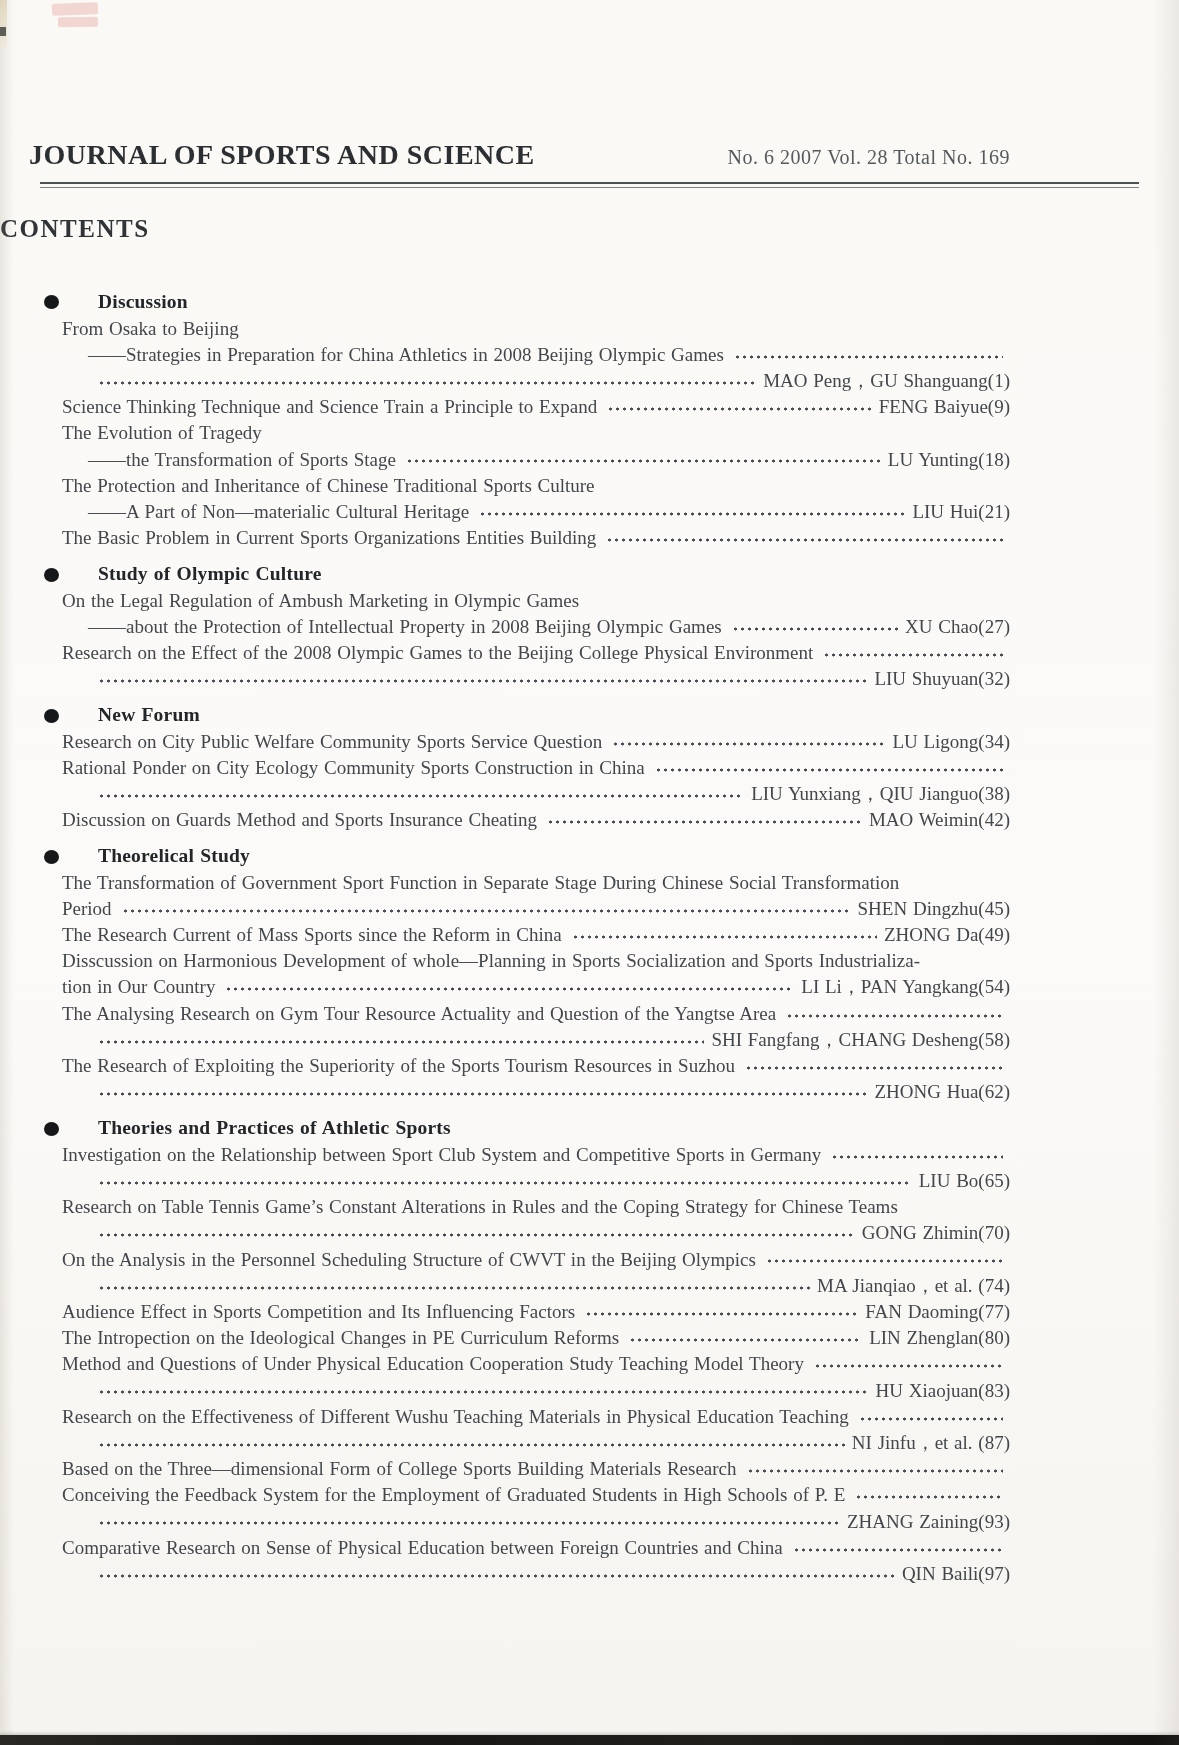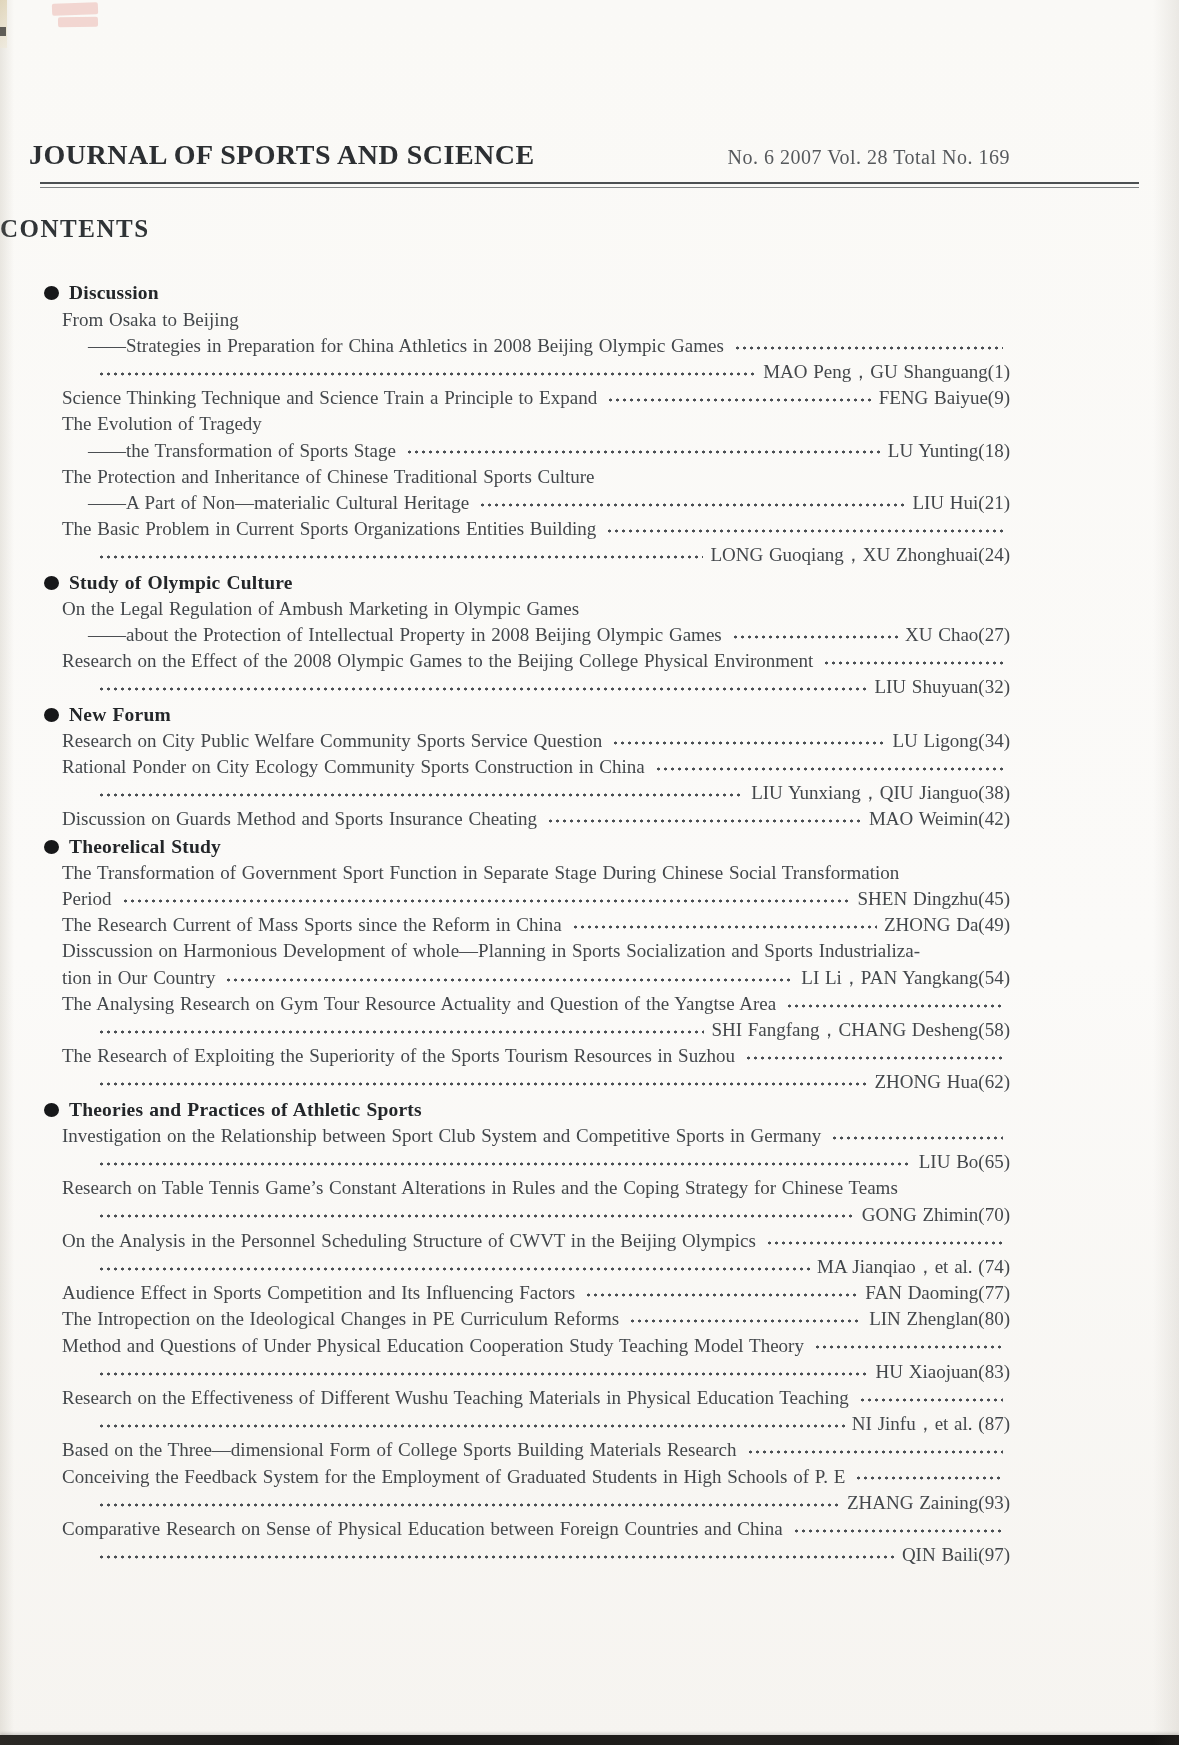--- a/index.html
+++ b/index.html
@@ -42,21 +42,21 @@
   .issue-info { font-size:20px; color:#56595c; letter-spacing:.5px; white-space:nowrap; }
 
   .header-rule { margin:13px 40px 0 40px; height:6px;
     border-top:2px solid #4c5052; border-bottom:1px solid #7d8183; }
 
   .contents-title { margin-top:27px;
     font-size:25px; font-weight:700; letter-spacing:1.5px; color:#303437; }
 
   .toc { padding:36px 169px 0 44px; font-size:19px; line-height:26.2px; word-spacing:1px; }
 
-  .sec-head { display:flex; align-items:center; margin-top:1px; line-height:26.2px; }
+  .sec-head { display:flex; align-items:center; margin-top:10px; line-height:26.2px;gap:29px; }
   .bullet { flex:none; width:15px; height:14px; border-radius:50%; background:#17181a; margin-right:10px; }
   .sec-label { font-weight:700; font-size:19.5px; color:#232629; letter-spacing:.2px; }
 
   .line { display:flex; align-items:baseline; padding-left:18px; }
   .line.ind1 { padding-left:44px; }
   .t { white-space:pre-wrap; }
   .leader { flex:1 1 auto; min-width:12px; align-self:stretch; margin:0 7px 0 8px;
     background-image:radial-gradient(circle,#4a4e52 1.25px,rgba(0,0,0,0) 1.8px);
     background-size:7px 10px; background-repeat:repeat-x; background-position:2px 61%; }
   .a { white-space:nowrap;font-family:Liberation Serif, serif; }
@@ -113,24 +113,20 @@
       </div>
       <div class="line ind1">
         <span class="t">——A Part of Non—materialic Cultural Heritage</span>
         <span class="leader"></span>
         <span class="a">LIU Hui(21)</span>
       </div>
       <div class="line">
         <span class="t">The Basic Problem in Current Sports Organizations Entities Building</span>
         <span class="leader"></span>
       </div>
-      <div class="line ind1">
-        <span class="leader"></span>
-        <span class="a">LONG Guoqiang，XU Zhonghuai(24)</span>
-      </div>
       <div class="sec-head">
         <span class="bullet"></span>
         <span class="sec-label">Study of Olympic Culture</span>
       </div>
       <div class="line">
         <span class="t">On the Legal Regulation of Ambush Marketing in Olympic Games</span>
       </div>
       <div class="line ind1">
         <span class="t">——about the Protection of Intellectual Property in 2008 Beijing Olympic Games</span>
         <span class="leader"></span>

